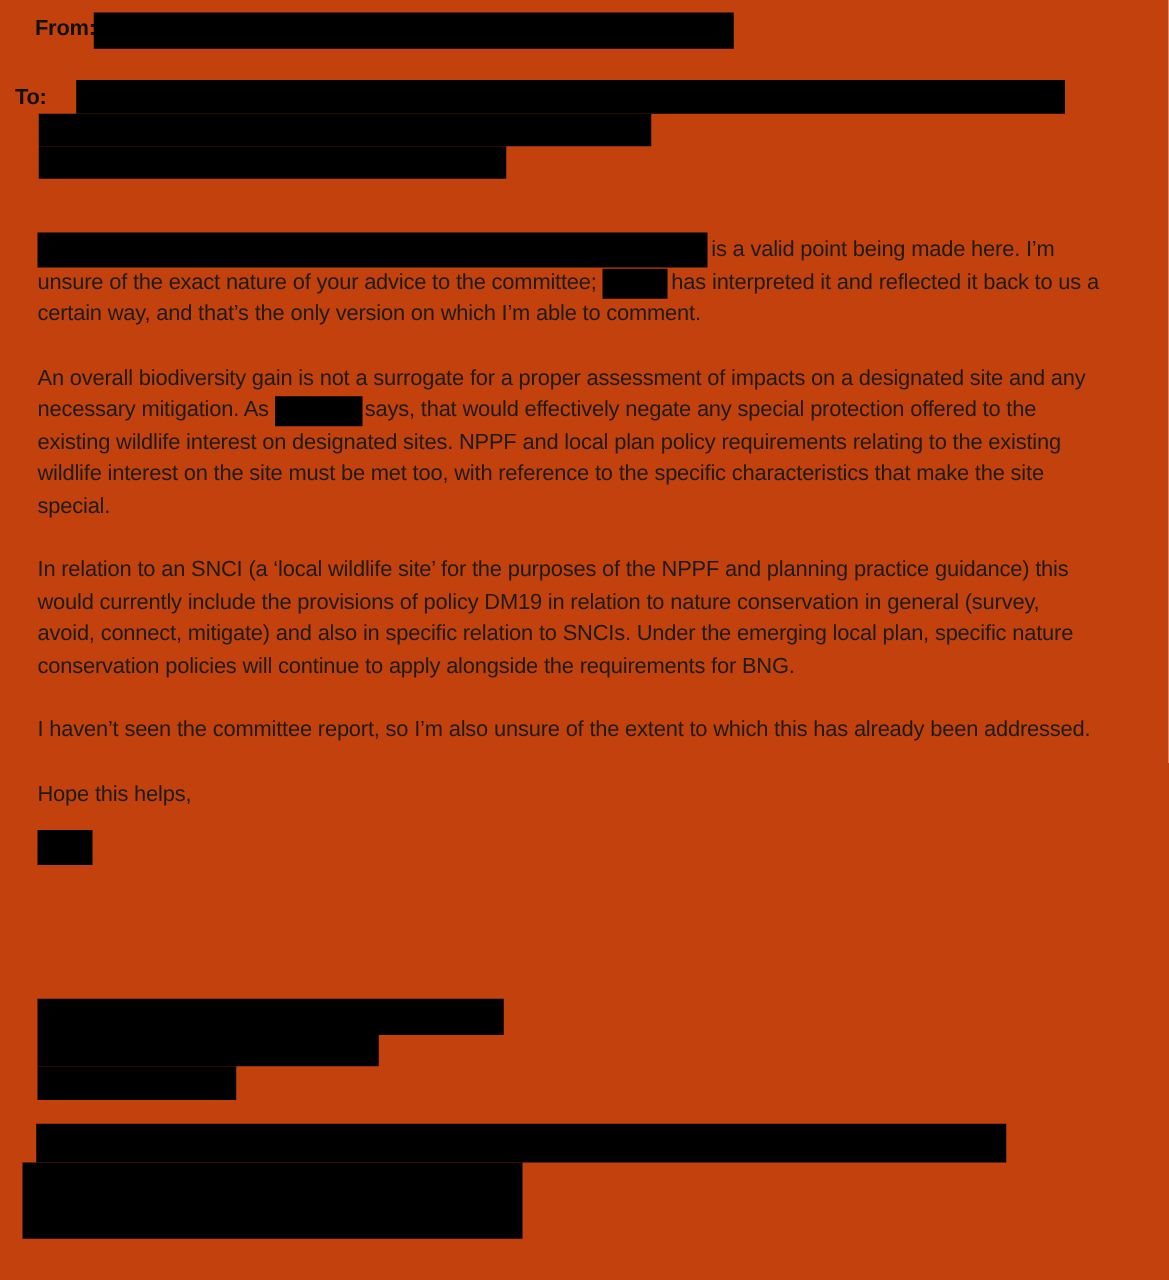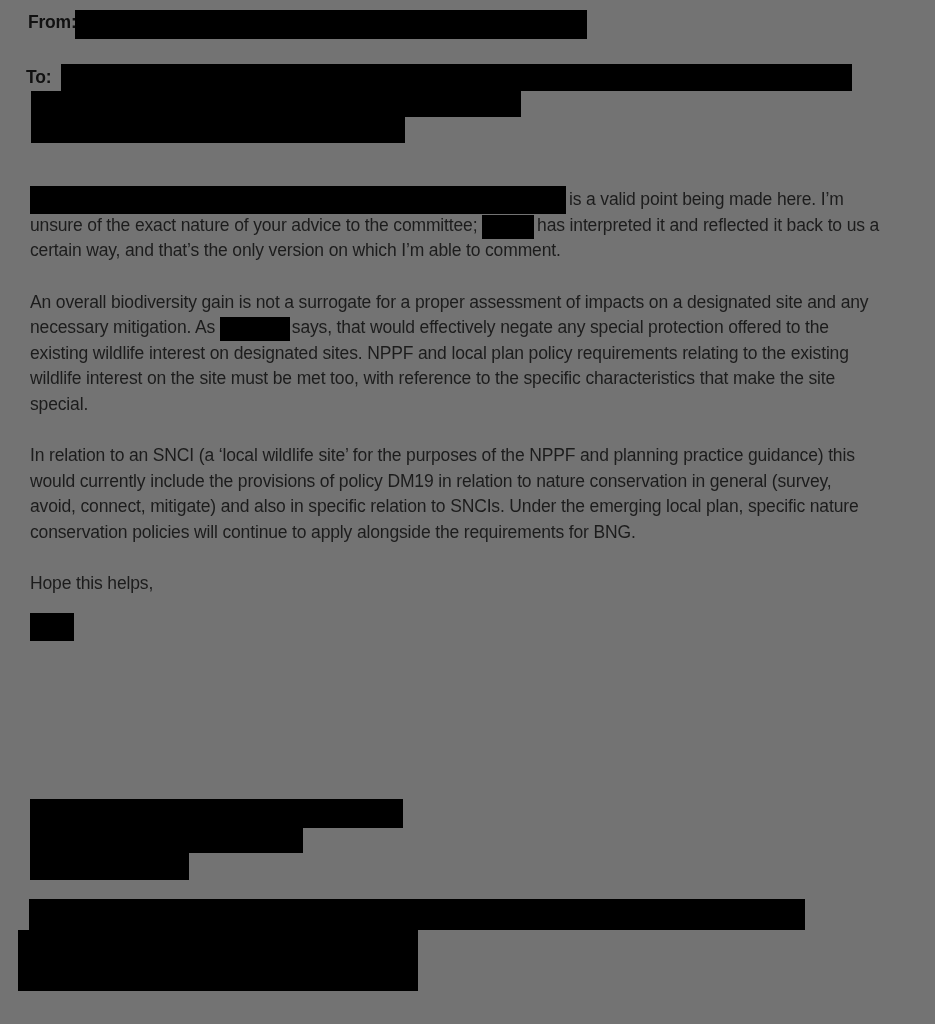--- a/index.html
+++ b/index.html
@@ -4,21 +4,21 @@
 <style>
   html, body {
     margin: 0;
     padding: 0;
     background: #ffffff;
   }
   .page {
     position: relative;
     width: 935px;
     height: 1024px;
-    background: #737373;
+    background: #c2410c;
     font-family: "Liberation Sans", "DejaVu Sans", sans-serif;
     color: #1c1c1c;
     overflow: hidden;
   }
   
   .header { position: absolute; left: 0; top: 0; width: 935px; height: 170px; }
   .hlabel {
     position: absolute;
     font-size: 17.5px;
     font-weight: 700;
@@ -61,36 +61,37 @@
 <body>
 
 <div class="page">
 
   <div class="header">
 
     <span class="hlabel" style="left:28px; top:12px">From:</span>
     <div class="redact abs" style="left:75px; top:10px; width:512px; height:29px"></div>
 
 
-    <span class="hlabel" style="left:26px; top:67px">To:</span>
+    <span class="hlabel" style="left:12px; top:67px">To:</span>
     <div class="redact abs" style="left:61px; top:64px; width:791px; height:27px"></div>
     <div class="redact abs" style="left:31px; top:91px; width:490px; height:26px"></div>
     <div class="redact abs" style="left:31px; top:117px; width:374px; height:26px"></div>
 
   </div>
 
   <div class="body">
 
 
     <p><span class="redact inline" style="width:536px; height:28px; margin-right:3px; margin-bottom:-5px"></span><span>is a valid point being made here. I’m unsure of the exact nature of your advice to the committee; </span><span class="redact inline" style="width:52px; height:24px; margin-right:3px"></span><span>has interpreted it and reflected it back to us a certain way, and that’s the only version on which I’m able to comment.</span></p>
 
     <p><span>An overall biodiversity gain is not a surrogate for a proper assessment of impacts on a designated site and any necessary mitigation. As </span><span class="redact inline" style="width:70px; height:24px; margin-right:2px"></span><span>says, that would effectively negate any special protection offered to the existing wildlife interest on designated sites. NPPF and local plan policy requirements relating to the existing wildlife interest on the site must be met too, with reference to the specific characteristics that make the site special.</span></p>
 
     <p>In relation to an SNCI (a ‘local wildlife site’ for the purposes of the NPPF and planning practice guidance) this would currently include the provisions of policy DM19 in relation to nature conservation in general (survey, avoid, connect, mitigate) and also in specific relation to SNCIs. Under the emerging local plan, specific nature conservation policies will continue to apply alongside the requirements for BNG.</p>
 
+    <p>I haven’t seen the committee report, so I’m also unsure of the extent to which this has already been addressed.</p>
 
     <p style="margin-bottom:16px">Hope this helps,</p>
     <span class="sig-square"></span>
   </div>
 
   <div class="redact abs" style="left:30px; top:799px; width:373px; height:29px"></div>
   <div class="redact abs" style="left:30px; top:828px; width:273px; height:25px"></div>
   <div class="redact abs" style="left:30px; top:853px; width:159px; height:27px"></div>
 
   <div class="redact abs" style="left:29px; top:899px; width:776px; height:31px"></div>

